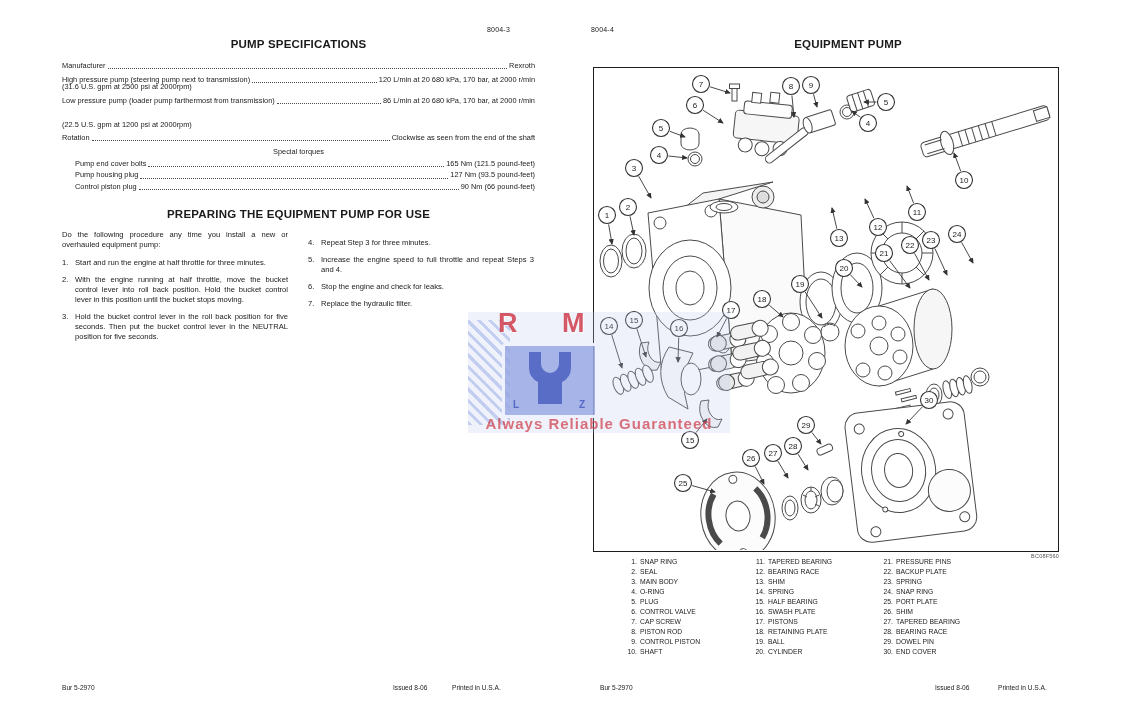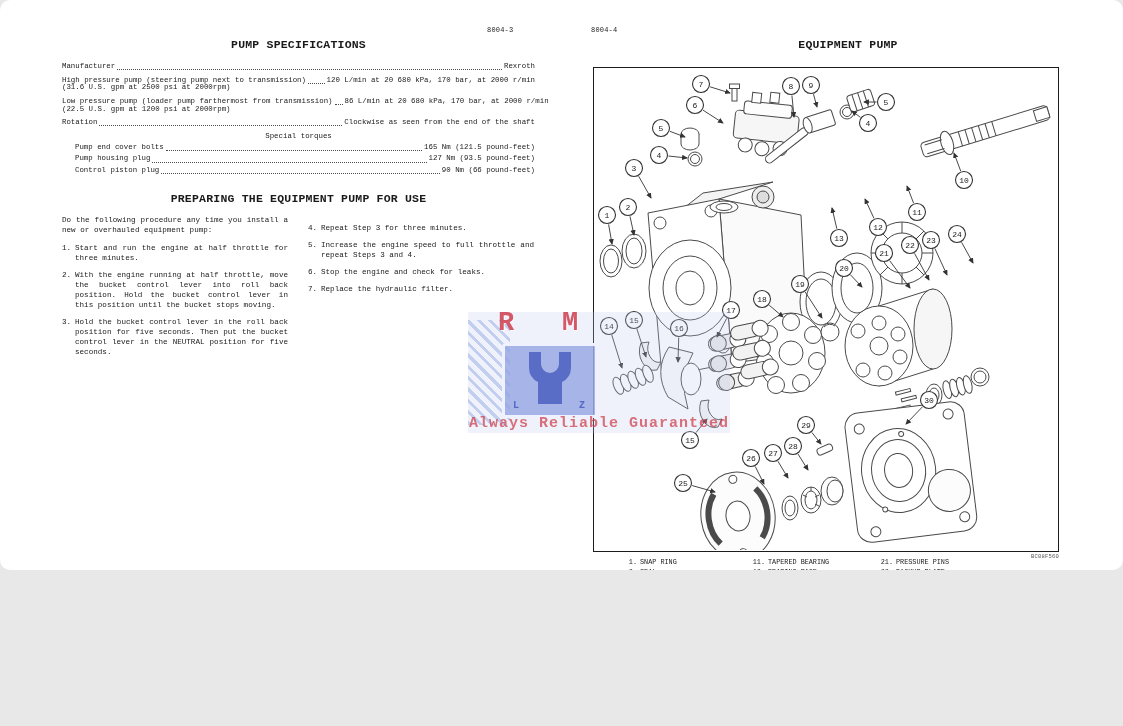--- a/index.html
+++ b/index.html
@@ -1,17 +1,17 @@
 <!DOCTYPE html>
 <html><head>
 <meta charset="utf-8">
 <style>
   html,body{margin:0;padding:0;background:#e8e8e8;}
-  .canvas{position:relative;width:1123px;height:570px;background:#ffffff;overflow:hidden;
-          font-family:Liberation Mono, monospace;color:#1a1a1a;border-radius:10px;}
+  .canvas{position:relative;width:1123px;height:726px;background:#ffffff;overflow:hidden;
+          font-family:Liberation Sans, sans-serif;color:#1a1a1a;}
   .pgnum{position:absolute;top:26px;font-size:7px;letter-spacing:.2px;}
 
   
   .left-page{position:absolute;left:62px;top:38px;width:473px;}
   .doc-title{font-size:11.5px;font-weight:bold;text-align:center;margin:0 0 11px 0;letter-spacing:.2px;}
   .spec-row{display:flex;align-items:flex-end;font-size:7.4px;line-height:1.3;margin-bottom:4px;}
   .spec-label{white-space:nowrap;}
   .leader{flex:1;border-bottom:1.1px dotted #4a4a4a;margin:0 2px 1.5px 2px;min-width:8px;}
   .spec-value{white-space:nowrap;}
   .spec-cont{font-size:7.4px;text-align:left;margin:-2px 0 4px 0;line-height:1.3;}
@@ -73,21 +73,21 @@
       <span class="spec-value">Rexroth</span>
     </div>
 
     <div class="spec-row" style="margin-bottom:0">
       <span class="spec-label">High pressure pump (steering pump next to transmission)</span>
       <span class="leader"></span>
       <span class="spec-value">120 L/min at 20 680 kPa, 170 bar, at 2000 r/min</span>
     </div>
     <div class="spec-cont">(31.6 U.S. gpm at 2500 psi at 2000rpm)</div>
 
-    <div class="spec-row" style="margin-bottom:0">
+    <div class="spec-row" style="margin-bottom:16px">
       <span class="spec-label">Low pressure pump (loader pump farthermost from transmission)</span>
       <span class="leader"></span>
       <span class="spec-value">86 L/min at 20 680 kPa, 170 bar, at 2000 r/min</span>
     </div>
     <div class="spec-cont">(22.5 U.S. gpm at 1200 psi at 2000rpm)</div>
 
     <div class="spec-row">
       <span class="spec-label">Rotation</span>
       <span class="leader"></span>
       <span class="spec-value">Clockwise as seen from the end of the shaft</span>

